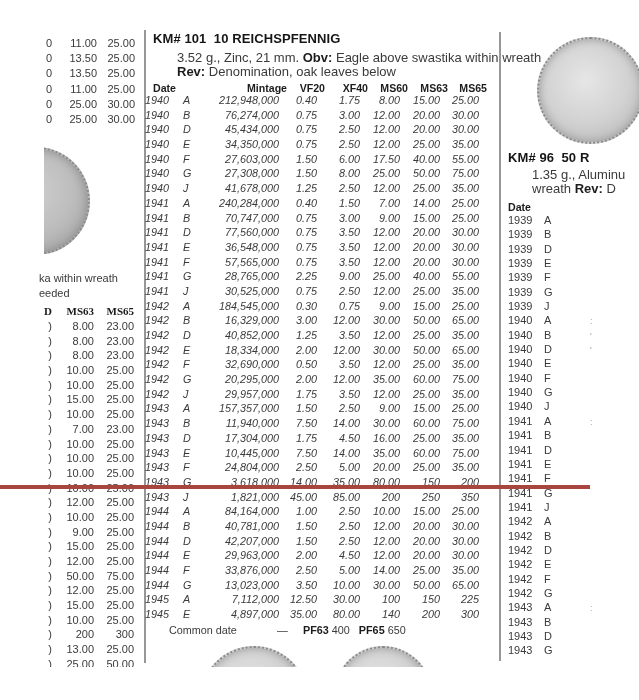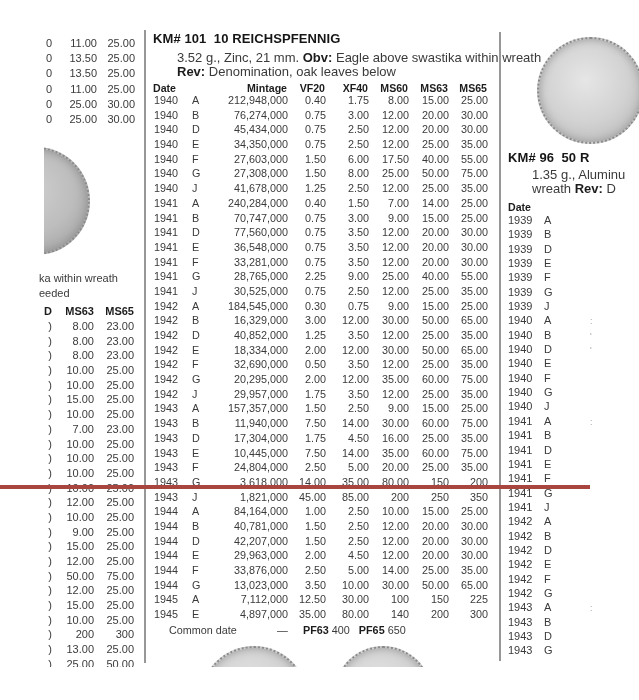--- a/index.html
+++ b/index.html
@@ -53,21 +53,21 @@
       <div class="lrow"><span class="cell w52">0</span><span class="cell w45">25.00</span><span class="cell w38">30.00</span></div>
     </div>
 
   <div class="clipbox" style="left:44px;top:146px;width:46px;height:108px;">
     <div class="coin dark abs" style="left:-62px;top:1px;width:104px;height:104px;"></div>
   </div>
 
   <div class="abs ltrunc" style="left:39px;top:272px;">ka within wreath</div>
   <div class="abs ltrunc" style="left:39px;top:287px;">eeded</div>
 
-  <div class="abs lrow b" style="left:0;top:304px;width:134px;"><span class="cell w52">D</span><span class="cell w42">MS63</span><span class="cell w40">MS65</span></div>
+  <div class="abs lrow b" style="left:0;top:304px;width:134px;font-family:Liberation Serif, serif;"><span class="cell w52">D</span><span class="cell w42">MS63</span><span class="cell w40">MS65</span></div>
 
   <div class="abs" style="left:0;top:319px;width:134px;">
 
   <div class="lrow2"><span class="cell w52">)</span><span class="cell w42">8.00</span><span class="cell w40">23.00</span></div>
       <div class="lrow2"><span class="cell w52">)</span><span class="cell w42">8.00</span><span class="cell w40">23.00</span></div>
       <div class="lrow2"><span class="cell w52">)</span><span class="cell w42">8.00</span><span class="cell w40">23.00</span></div>
       <div class="lrow2"><span class="cell w52">)</span><span class="cell w42">10.00</span><span class="cell w40">25.00</span></div>
       <div class="lrow2"><span class="cell w52">)</span><span class="cell w42">10.00</span><span class="cell w40">25.00</span></div>
       <div class="lrow2"><span class="cell w52">)</span><span class="cell w42">15.00</span><span class="cell w40">25.00</span></div>
       <div class="lrow2"><span class="cell w52">)</span><span class="cell w42">10.00</span><span class="cell w40">25.00</span></div>
@@ -93,34 +93,34 @@
   <div class="abs vrule" style="left:144px;top:30px;height:633px;"></div>
   <div class="abs vrule" style="left:499px;top:32px;height:629px;"></div>
 
   <div class="abs title" style="left:153px;top:31px;">KM# 101&nbsp; 10 REICHSPFENNIG</div>
 
   <div class="abs desc" style="left:153px;top:50px;"><span>3.52 g., Zinc, 21 mm.&nbsp;</span><span class="b">Obv:</span><span>&nbsp;</span><span>Eagle above swastika within wreath</span></div>
   <div class="abs desc" style="left:153px;top:64px;"><span class="b">Rev:</span><span>&nbsp;</span><span>Denomination, oak leaves below</span></div>
 
   <div class="abs chdr" style="left:153px;top:81px;width:334px;"><span class="cl hdate">Date</span><span class="cell cmint">Mintage</span><span class="cell cvf">VF20</span><span class="cell cxf">XF40</span><span class="cell c60">MS60</span><span class="cell c63">MS63</span><span class="cell c65">MS65</span></div>
 
-  <div class="abs" style="left:154px;top:93px;width:334px;">
+  <div class="abs" style="left:145px;top:93px;width:334px;font-style:italic;">
 
   <div class="crow"><span class="cl cy">1940</span><span class="cl cm">A</span><span class="cell cmint">212,948,000</span><span class="cell cvf">0.40</span><span class="cell cxf">1.75</span><span class="cell c60">8.00</span><span class="cell c63">15.00</span><span class="cell c65">25.00</span></div>
       <div class="crow"><span class="cl cy">1940</span><span class="cl cm">B</span><span class="cell cmint">76,274,000</span><span class="cell cvf">0.75</span><span class="cell cxf">3.00</span><span class="cell c60">12.00</span><span class="cell c63">20.00</span><span class="cell c65">30.00</span></div>
       <div class="crow"><span class="cl cy">1940</span><span class="cl cm">D</span><span class="cell cmint">45,434,000</span><span class="cell cvf">0.75</span><span class="cell cxf">2.50</span><span class="cell c60">12.00</span><span class="cell c63">20.00</span><span class="cell c65">30.00</span></div>
       <div class="crow"><span class="cl cy">1940</span><span class="cl cm">E</span><span class="cell cmint">34,350,000</span><span class="cell cvf">0.75</span><span class="cell cxf">2.50</span><span class="cell c60">12.00</span><span class="cell c63">25.00</span><span class="cell c65">35.00</span></div>
       <div class="crow"><span class="cl cy">1940</span><span class="cl cm">F</span><span class="cell cmint">27,603,000</span><span class="cell cvf">1.50</span><span class="cell cxf">6.00</span><span class="cell c60">17.50</span><span class="cell c63">40.00</span><span class="cell c65">55.00</span></div>
       <div class="crow"><span class="cl cy">1940</span><span class="cl cm">G</span><span class="cell cmint">27,308,000</span><span class="cell cvf">1.50</span><span class="cell cxf">8.00</span><span class="cell c60">25.00</span><span class="cell c63">50.00</span><span class="cell c65">75.00</span></div>
       <div class="crow"><span class="cl cy">1940</span><span class="cl cm">J</span><span class="cell cmint">41,678,000</span><span class="cell cvf">1.25</span><span class="cell cxf">2.50</span><span class="cell c60">12.00</span><span class="cell c63">25.00</span><span class="cell c65">35.00</span></div>
       <div class="crow"><span class="cl cy">1941</span><span class="cl cm">A</span><span class="cell cmint">240,284,000</span><span class="cell cvf">0.40</span><span class="cell cxf">1.50</span><span class="cell c60">7.00</span><span class="cell c63">14.00</span><span class="cell c65">25.00</span></div>
       <div class="crow"><span class="cl cy">1941</span><span class="cl cm">B</span><span class="cell cmint">70,747,000</span><span class="cell cvf">0.75</span><span class="cell cxf">3.00</span><span class="cell c60">9.00</span><span class="cell c63">15.00</span><span class="cell c65">25.00</span></div>
       <div class="crow"><span class="cl cy">1941</span><span class="cl cm">D</span><span class="cell cmint">77,560,000</span><span class="cell cvf">0.75</span><span class="cell cxf">3.50</span><span class="cell c60">12.00</span><span class="cell c63">20.00</span><span class="cell c65">30.00</span></div>
       <div class="crow"><span class="cl cy">1941</span><span class="cl cm">E</span><span class="cell cmint">36,548,000</span><span class="cell cvf">0.75</span><span class="cell cxf">3.50</span><span class="cell c60">12.00</span><span class="cell c63">20.00</span><span class="cell c65">30.00</span></div>
-      <div class="crow"><span class="cl cy">1941</span><span class="cl cm">F</span><span class="cell cmint">33,281,000</span><span class="cell cvf">0.75</span><span class="cell cxf">3.50</span><span class="cell c60">12.00</span><span class="cell c63">20.00</span><span class="cell c65">30.00</span></div>
+      <div class="crow"><span class="cl cy">1941</span><span class="cl cm">F</span><span class="cell cmint">57,565,000</span><span class="cell cvf">0.75</span><span class="cell cxf">3.50</span><span class="cell c60">12.00</span><span class="cell c63">20.00</span><span class="cell c65">30.00</span></div>
       <div class="crow"><span class="cl cy">1941</span><span class="cl cm">G</span><span class="cell cmint">28,765,000</span><span class="cell cvf">2.25</span><span class="cell cxf">9.00</span><span class="cell c60">25.00</span><span class="cell c63">40.00</span><span class="cell c65">55.00</span></div>
       <div class="crow"><span class="cl cy">1941</span><span class="cl cm">J</span><span class="cell cmint">30,525,000</span><span class="cell cvf">0.75</span><span class="cell cxf">2.50</span><span class="cell c60">12.00</span><span class="cell c63">25.00</span><span class="cell c65">35.00</span></div>
       <div class="crow"><span class="cl cy">1942</span><span class="cl cm">A</span><span class="cell cmint">184,545,000</span><span class="cell cvf">0.30</span><span class="cell cxf">0.75</span><span class="cell c60">9.00</span><span class="cell c63">15.00</span><span class="cell c65">25.00</span></div>
       <div class="crow"><span class="cl cy">1942</span><span class="cl cm">B</span><span class="cell cmint">16,329,000</span><span class="cell cvf">3.00</span><span class="cell cxf">12.00</span><span class="cell c60">30.00</span><span class="cell c63">50.00</span><span class="cell c65">65.00</span></div>
       <div class="crow"><span class="cl cy">1942</span><span class="cl cm">D</span><span class="cell cmint">40,852,000</span><span class="cell cvf">1.25</span><span class="cell cxf">3.50</span><span class="cell c60">12.00</span><span class="cell c63">25.00</span><span class="cell c65">35.00</span></div>
       <div class="crow"><span class="cl cy">1942</span><span class="cl cm">E</span><span class="cell cmint">18,334,000</span><span class="cell cvf">2.00</span><span class="cell cxf">12.00</span><span class="cell c60">30.00</span><span class="cell c63">50.00</span><span class="cell c65">65.00</span></div>
       <div class="crow"><span class="cl cy">1942</span><span class="cl cm">F</span><span class="cell cmint">32,690,000</span><span class="cell cvf">0.50</span><span class="cell cxf">3.50</span><span class="cell c60">12.00</span><span class="cell c63">25.00</span><span class="cell c65">35.00</span></div>
       <div class="crow"><span class="cl cy">1942</span><span class="cl cm">G</span><span class="cell cmint">20,295,000</span><span class="cell cvf">2.00</span><span class="cell cxf">12.00</span><span class="cell c60">35.00</span><span class="cell c63">60.00</span><span class="cell c65">75.00</span></div>
       <div class="crow"><span class="cl cy">1942</span><span class="cl cm">J</span><span class="cell cmint">29,957,000</span><span class="cell cvf">1.75</span><span class="cell cxf">3.50</span><span class="cell c60">12.00</span><span class="cell c63">25.00</span><span class="cell c65">35.00</span></div>
       <div class="crow"><span class="cl cy">1943</span><span class="cl cm">A</span><span class="cell cmint">157,357,000</span><span class="cell cvf">1.50</span><span class="cell cxf">2.50</span><span class="cell c60">9.00</span><span class="cell c63">15.00</span><span class="cell c65">25.00</span></div>

